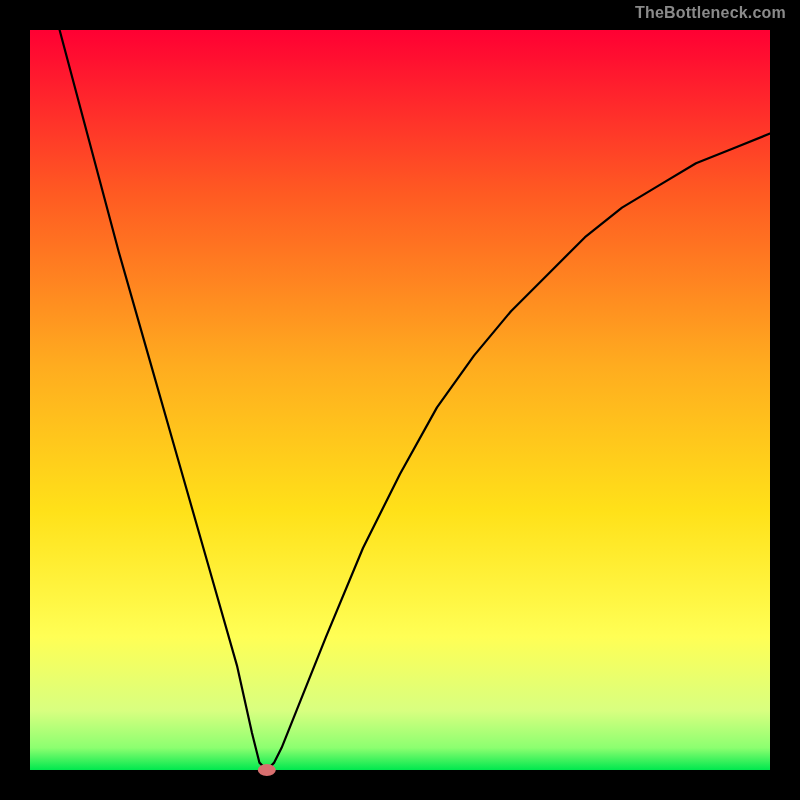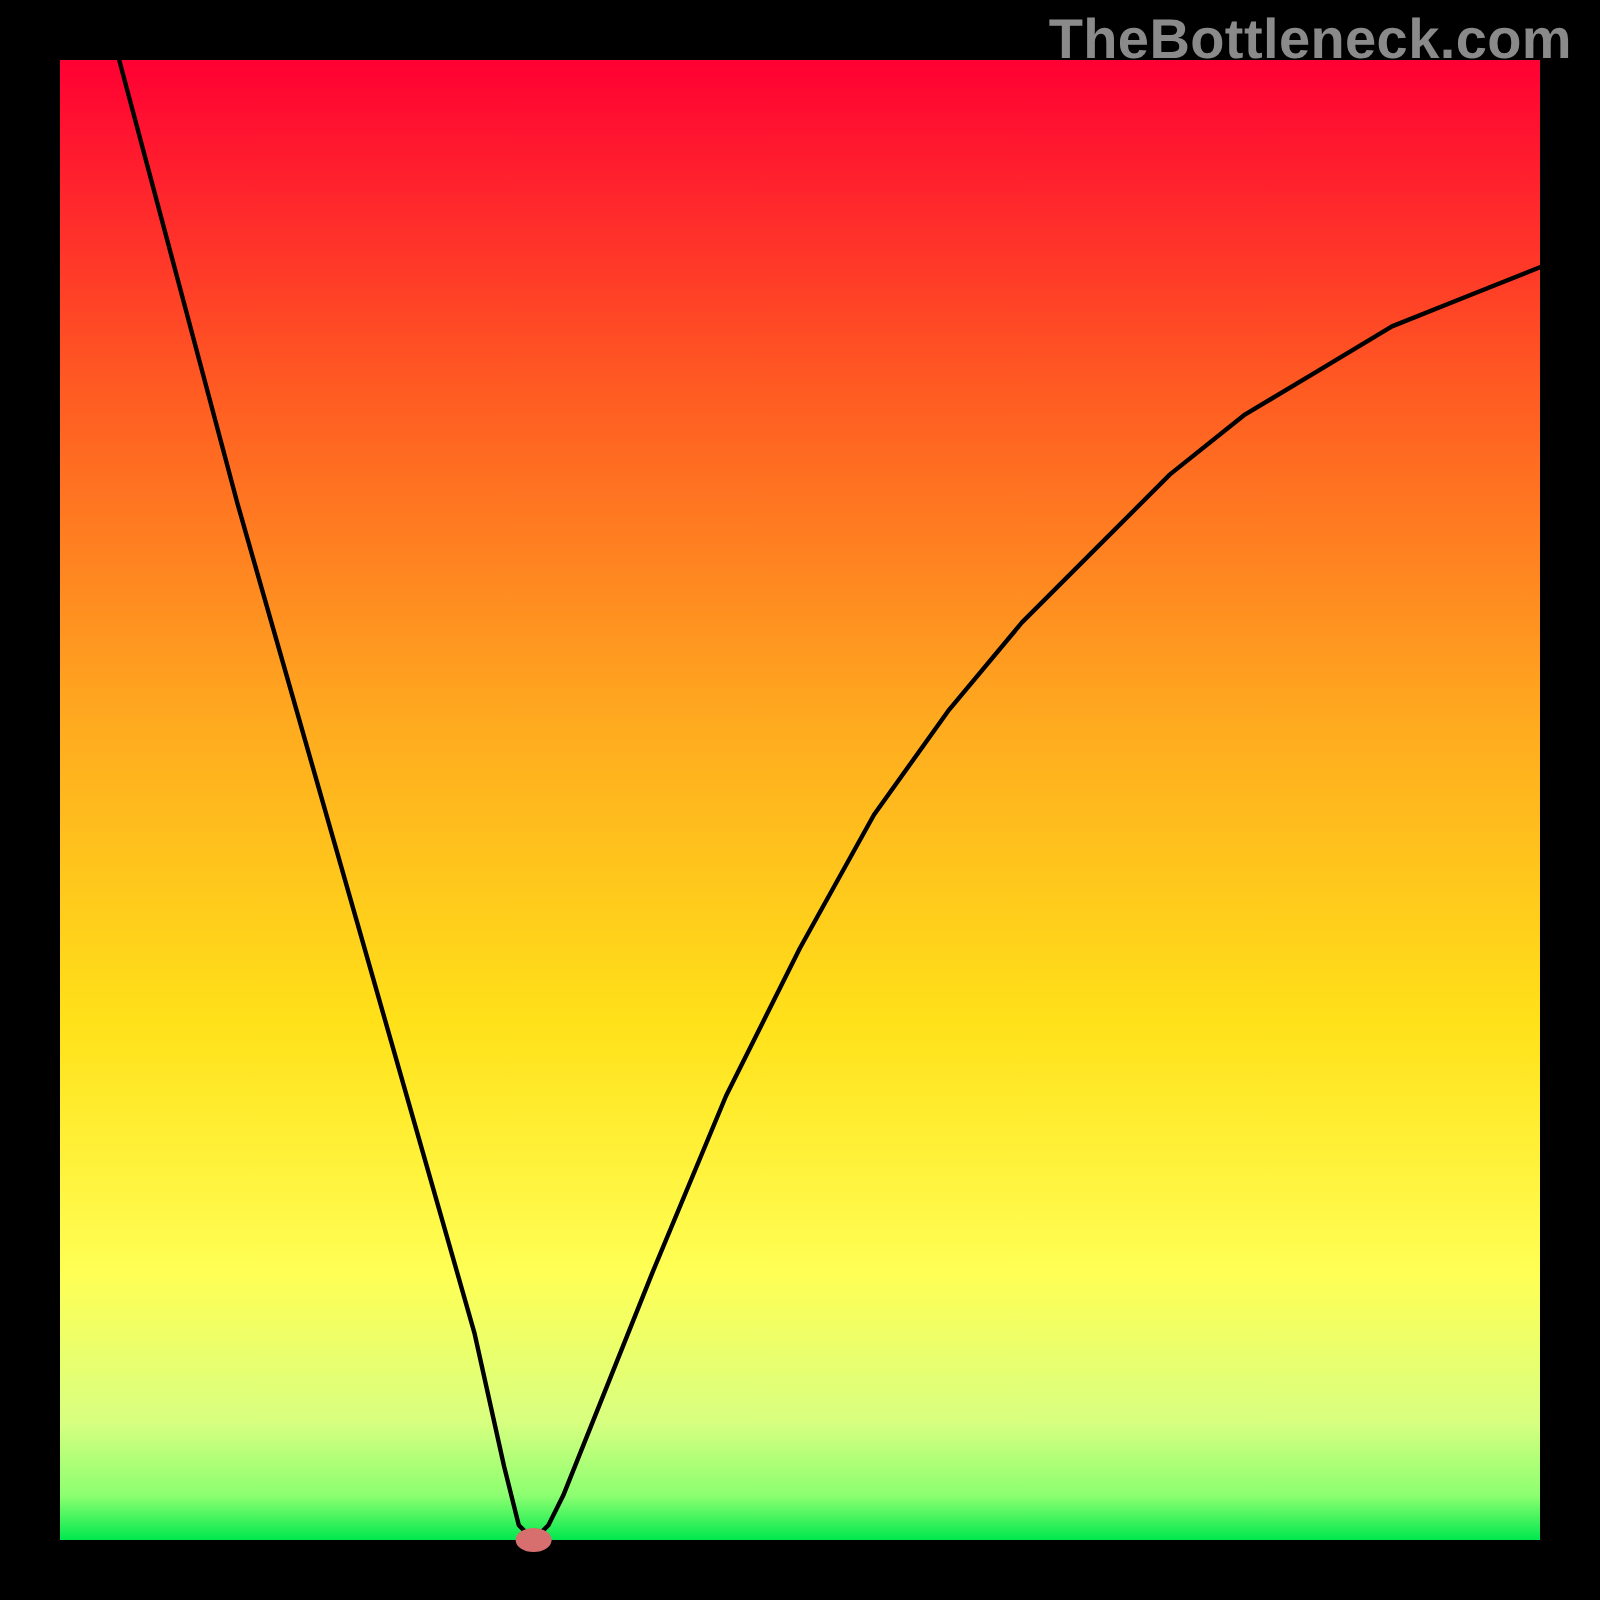--- a/index.html
+++ b/index.html
@@ -16,21 +16,21 @@
     left: 0;
     width: 800px;
     height: 800px;
     background: #000000;
   }
   .watermark {
     position: absolute;
     top: 4px;
     right: 14px;
     font-family: Arial, Helvetica, sans-serif;
-    font-size: 28px;
+    font-size: 16px;
     font-weight: 600;
     color: #8a8a8a;
     letter-spacing: 0.2px;
   }
   svg {
     position: absolute;
     top: 0;
     left: 0;
   }
 </style>

